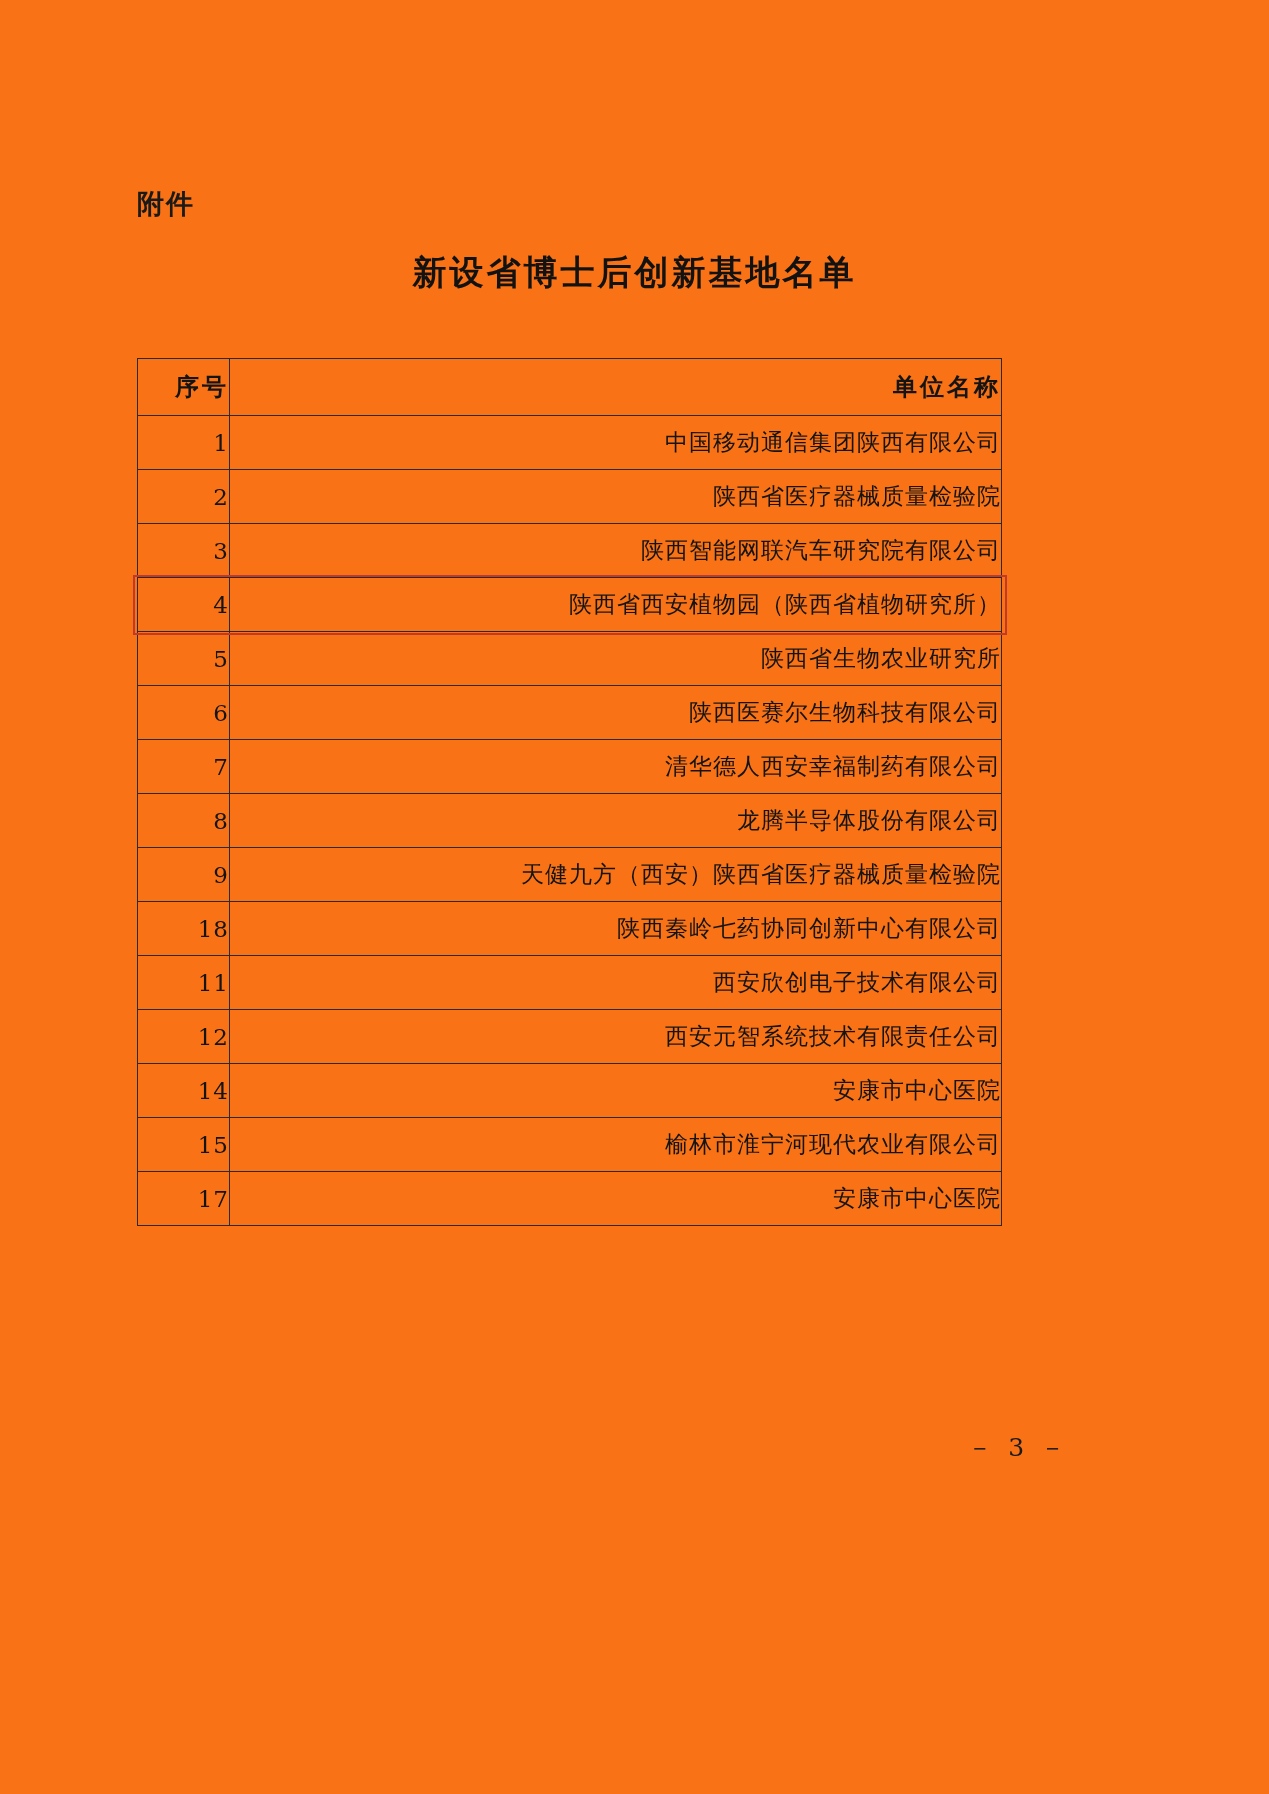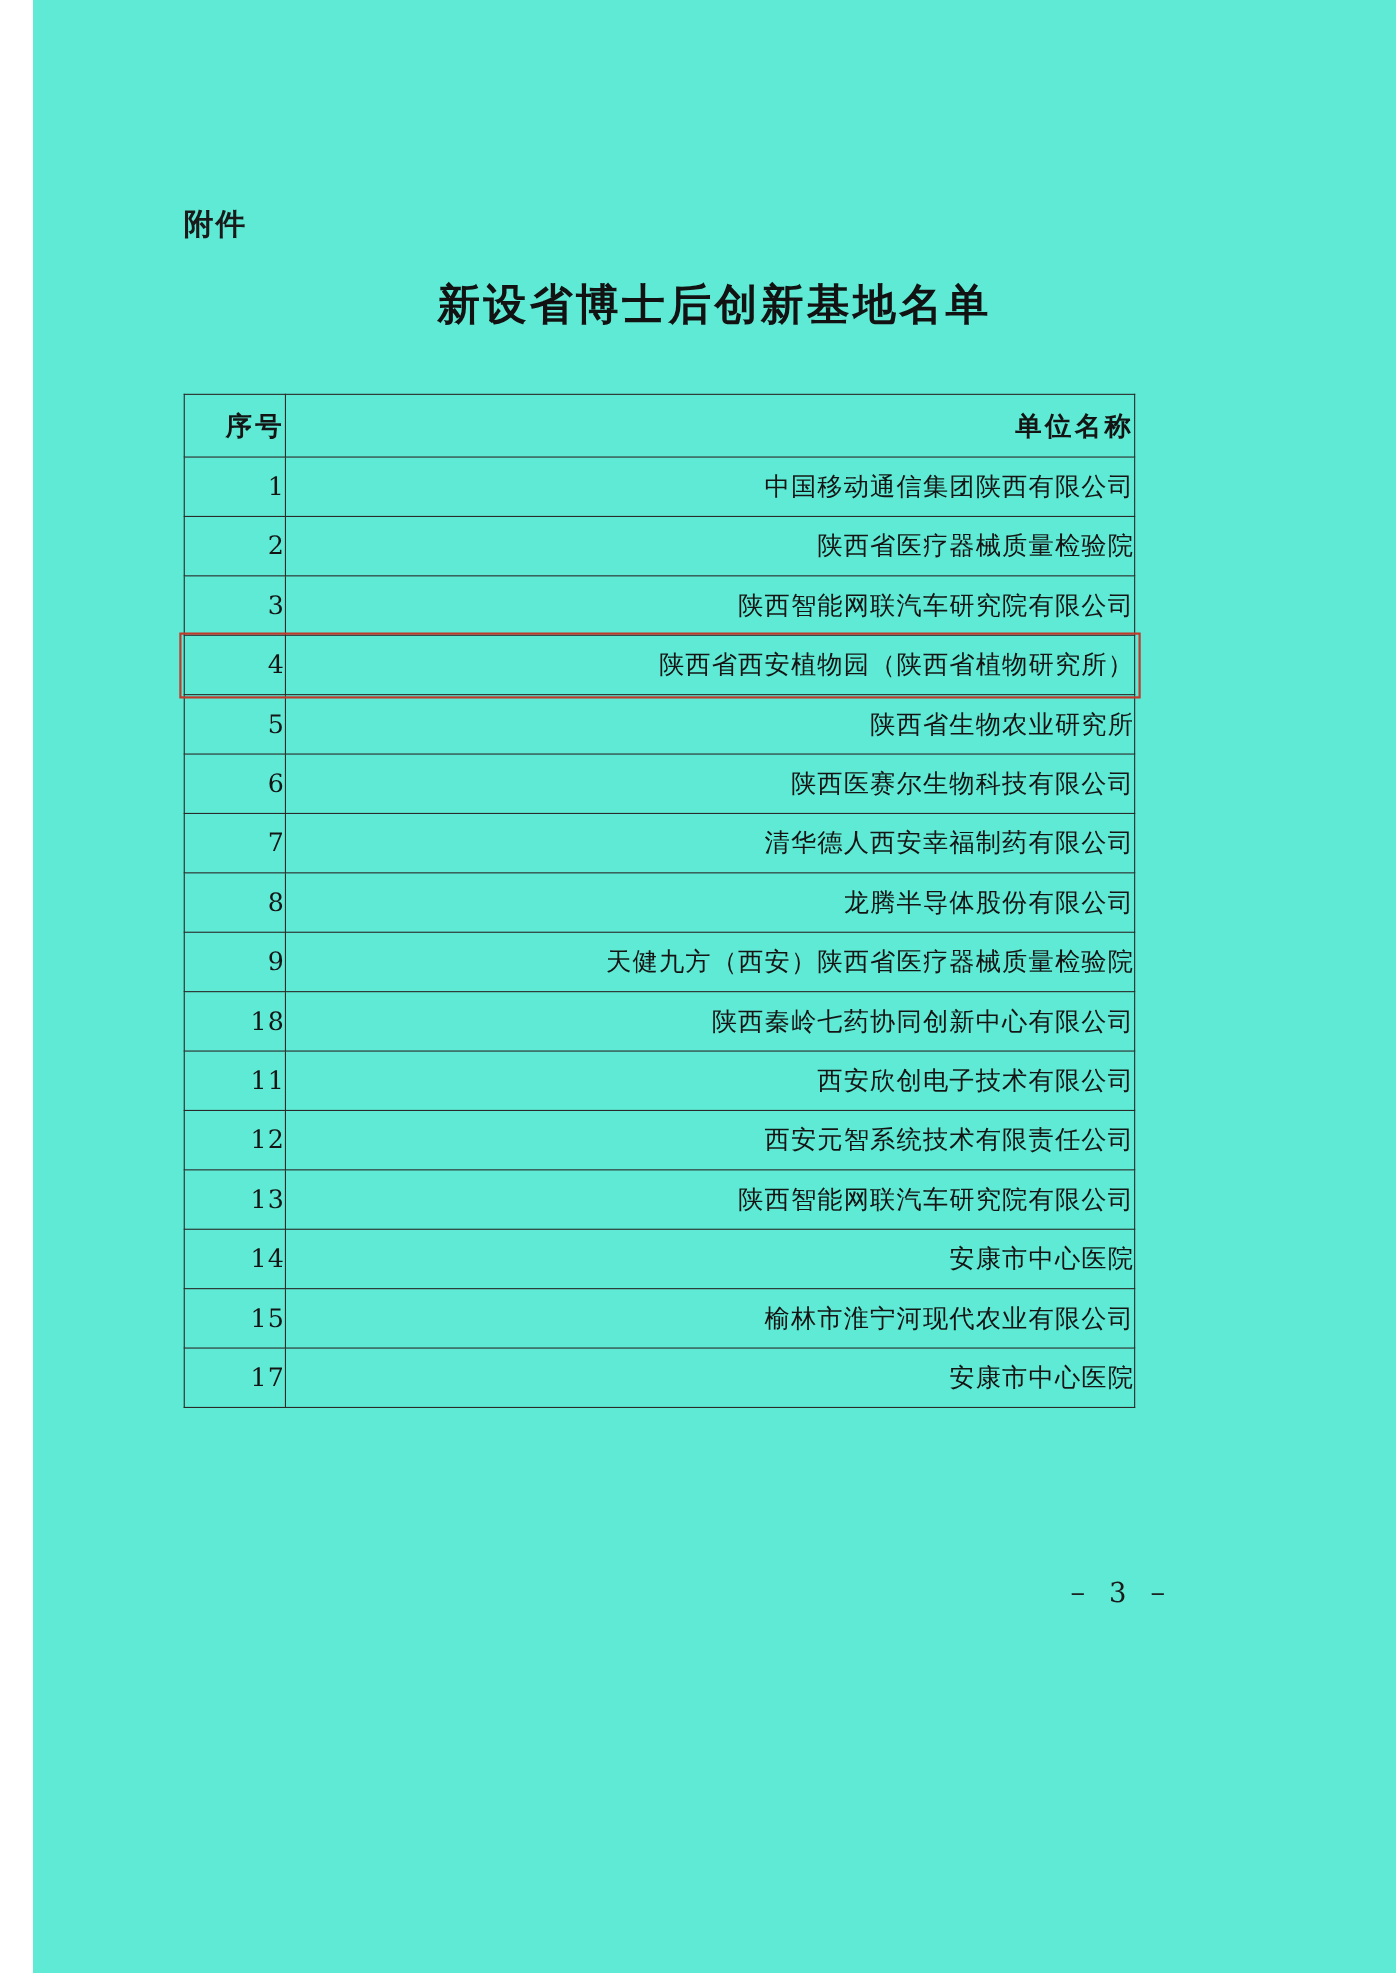--- a/index.html
+++ b/index.html
@@ -11,40 +11,39 @@
     width: 1269px;
     height: 1794px;
     position: relative;
     font-family: "DejaVu Serif", "Liberation Serif", serif;
     color: #111111;
     overflow: hidden;
   }
   .page {
     position: absolute;
     inset: 0;
-    background: #5eead4;
-    margin-left: 30px;
+    background: #f97316;
   }
   .attachment-label {
     position: absolute;
     left: 137px;
     top: 186px;
     font-size: 27px;
     letter-spacing: 2px;
     font-family: "DejaVu Sans", "Liberation Sans", sans-serif;
     font-weight: 600;
     color: #1a1a1a;
   }
   .doc-title {
     position: absolute;
     left: 0;
     right: 0;
     top: 250px;
     text-align: center;
-    font-size: 39px;
+    font-size: 34px;
     font-weight: 700;
     letter-spacing: 3px;
     font-family: "DejaVu Sans", "Liberation Sans", sans-serif;
     color: #121212;
   }
   .table-wrap {
     position: absolute;
     left: 137px;
     top: 358px;
     width: 865px;
@@ -167,24 +166,20 @@
           </tr>
           <tr>
             <td class="idx">11</td>
             <td class="name">西安欣创电子技术有限公司</td>
           </tr>
           <tr>
             <td class="idx">12</td>
             <td class="name">西安元智系统技术有限责任公司</td>
           </tr>
           <tr>
-            <td class="idx">13</td>
-            <td class="name">陕西智能网联汽车研究院有限公司</td>
-          </tr>
-          <tr>
             <td class="idx">14</td>
             <td class="name">安康市中心医院</td>
           </tr>
           <tr>
             <td class="idx">15</td>
             <td class="name">榆林市淮宁河现代农业有限公司</td>
           </tr>
           <tr>
             <td class="idx">17</td>
             <td class="name">安康市中心医院</td>

